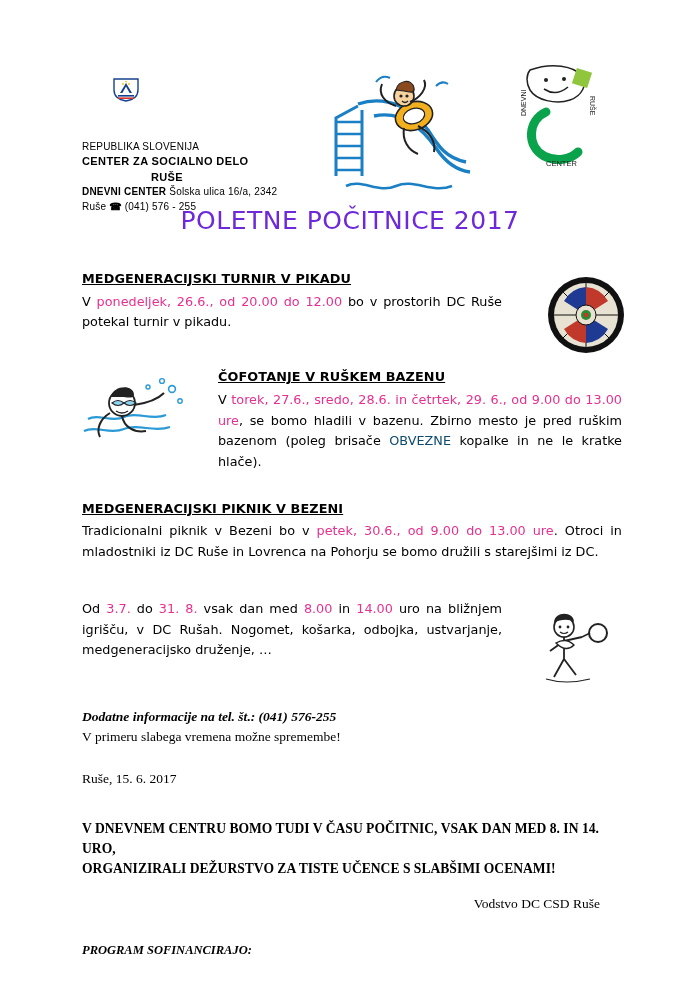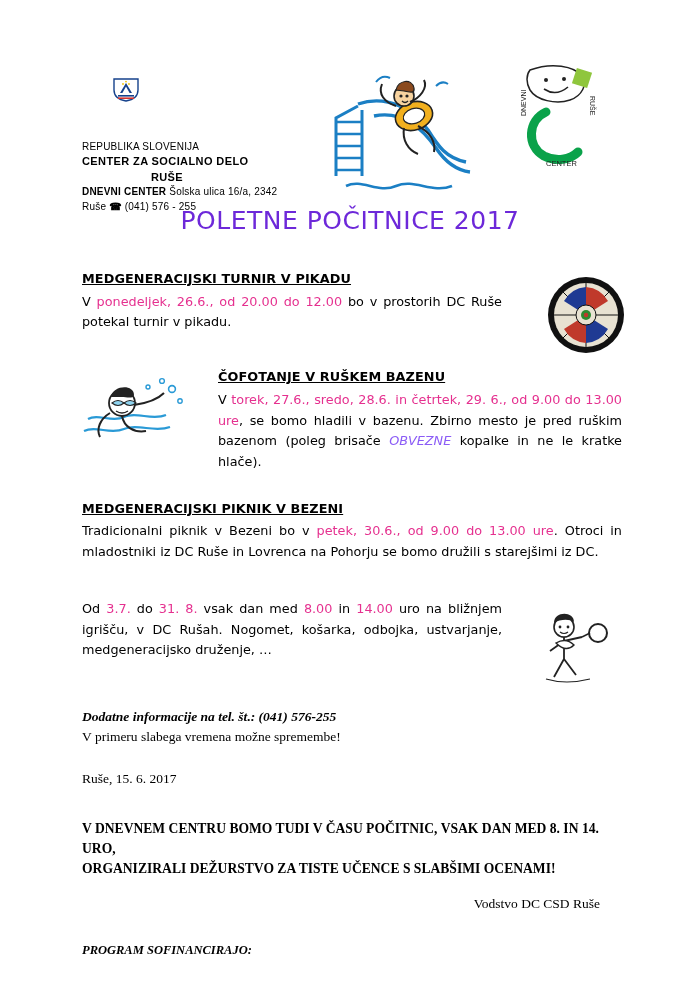--- a/index.html
+++ b/index.html
@@ -95,21 +95,21 @@
   }
   .sec { position: relative; }
   .sec-head {
     font-weight: bold;
     text-decoration: underline;
     letter-spacing: .1px;
     margin-bottom: 2px;
   }
   .p { text-align: justify; }
   .pink { color: #e5308f; }
-  .orange { color: #8b5cf6; font-style: italic; }
+  .orange { color: #0c4a6e; }
   .indent-left { margin-left: 136px; }
 
   .dart {
     position: absolute;
     right: -4px;
     top: 6px;
     width: 80px;
     height: 80px;
   }
   .swimmer2 {

